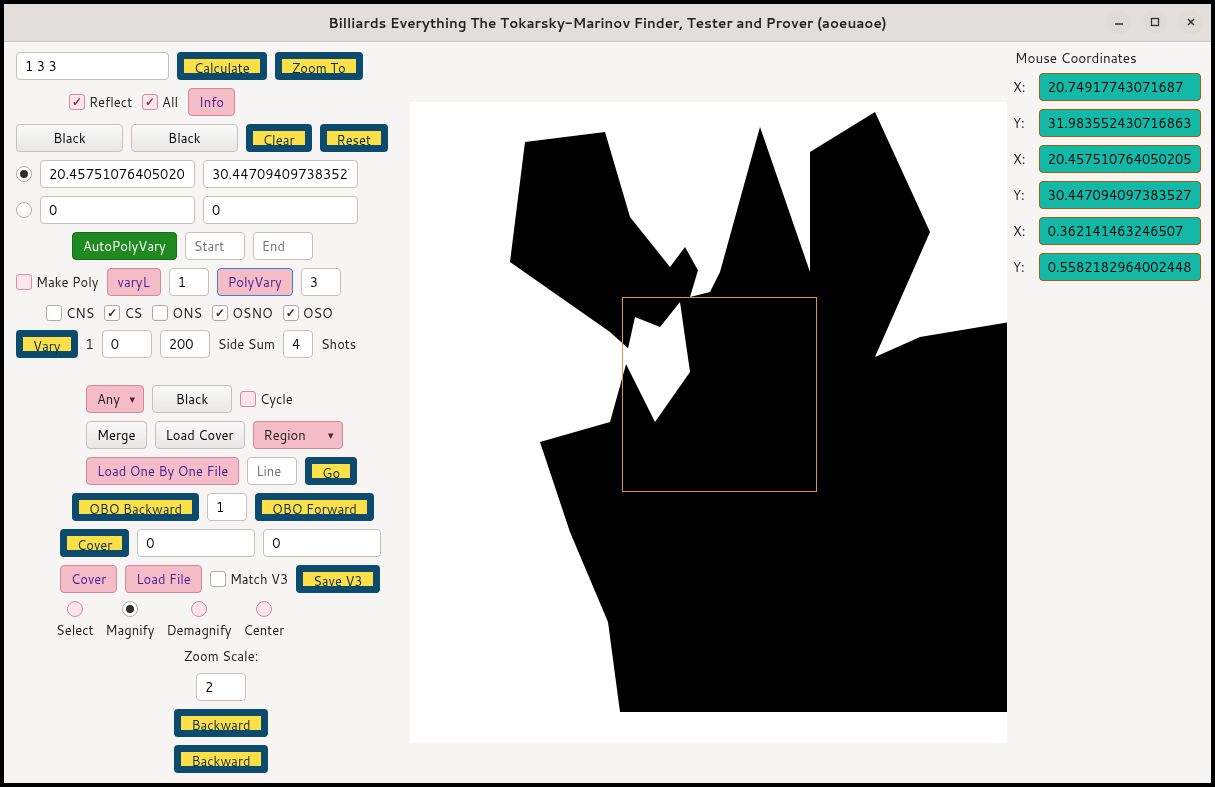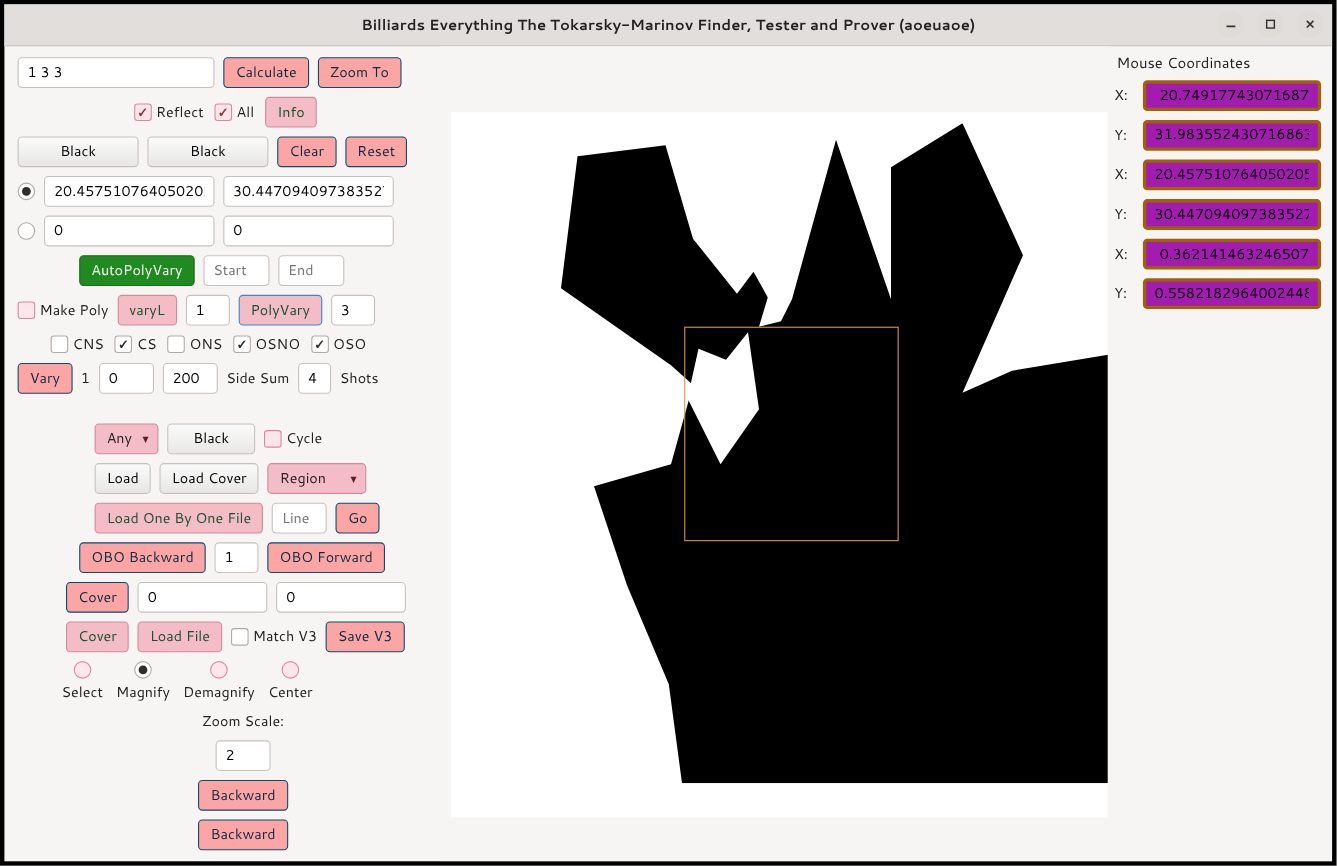--- a/index.html
+++ b/index.html
@@ -10,48 +10,48 @@
 .titlebar-controls { position: absolute; right: 8px; top: 6px; display: flex; gap: 12px; }
 .titlebar-btn { width: 24px; height: 24px; border-radius: 50%; background: #dfdcd8; display:flex; align-items:center; justify-content:center; font-size:13px; color:#333; cursor:pointer; }
 .content { display: flex; flex: 1; overflow: hidden; }
 .left-panel { width: 396px; padding: 10px 12px 10px 12px; display:flex; flex-direction: column; gap: 8px; }
 .canvas-area { flex:1; position: relative; background:#f6f5f4; }
 .canvas-inner { position:absolute; left:10px; top:60px; right:0; bottom:40px; background:#fff; overflow:hidden; }
 .right-panel { width: 204px; padding: 6px 10px 8px 6px; background:#f6f5f4; border-left:0; }
 .row { display:flex; align-items:center; gap:8px; }
 .row.right { justify-content:flex-end; }
 input[type=text] { height: 28px; border:1px solid #c6c1bc; border-radius:4px; padding: 0 8px; background:#fff; font-size:13px; }
-input[type=text].w175 { width:179px; }
+input[type=text].w175 { width:153px; }
 input[type=text].w155 { width:155px; }
 input[type=text].w60 { width:60px; }
 input[type=text].w50 { width:50px; }
 input[type=text].w40 { width:40px; }
 input[type=text].w30 { width:30px; }
 button { height:28px; border:1px solid #c6c1bc; border-radius:4px; padding:0 10px; background:linear-gradient(#fafafa,#ececeb); font-size:13px; cursor:pointer; }
 button.wide { width:110px; }
-.btn-blue { border:1px solid #0c4a6e; background:#fca5a5; color:#0b2b45; }
-.btn-pink { border:1px solid #d08a9a; background:#f4bcc6; color:#14532d; }
+.btn-blue { border:7px solid #0c4a6e; background:#fde047; color:#0b2b45; }
+.btn-pink { border:1px solid #d08a9a; background:#f4bcc6; color:#4c1d95; }
 .btn-pink.strong { border:1px solid #3a87c7; }
 .btn-green { border:1px solid #1a6b1a; background:#1f8a1f; color:#fff; }
 .btn-gray { background:linear-gradient(#fafafa,#e8e7e6); }
 .chk { display:inline-flex; align-items:center; gap:4px; }
 .chk .box { width:16px; height:16px; border:1px solid #b0aaa4; border-radius:3px; background:#fff; display:flex; align-items:center; justify-content:center; font-size:13px; line-height:1; }
 .chk.red .box { border-color:#d9899a; background:#fce6eb; }
 .chk .box.checked::after { content:"✓"; color:#2e2e2e; font-weight:bold; font-size:12px; }
 .chk.red .box.checked::after { color:#9a2f40; }
 .chk label { font-size:13px; }
 .radio { display:inline-flex; align-items:center; gap:4px;flex-direction:column; }
 .radio .dot { width:16px; height:16px; border:1px solid #b0aaa4; border-radius:50%; background:#fff; display:flex; align-items:center; justify-content:center; }
 .radio.pink .dot { border-color:#d9899a; background:#fce6eb; }
 .radio .dot.on::after { content:""; width:8px; height:8px; border-radius:50%; background:#2e2e2e; }
 .sel { height:28px; border:1px solid #d08a9a; border-radius:4px; background:#f4bcc6; padding:0 24px 0 10px; position:relative; display:inline-flex; align-items:center; }
 .sel::after { content:"▾"; position:absolute; right:8px; font-size:11px; color:#5a1f2a; }
 .spacer { height:40px; }
 .side-label { width:20px; display:inline-block; font-size:13px; }
-.side-input { width:165px; height:28px; border:3px solid #a16207; border-radius:4px; padding:0 8px; background:#a21caf; font-size:13px;text-align:right; }
+.side-input { width:165px; height:28px; border:1px solid #a16207; border-radius:4px; padding:0 8px; background:#14b8a6; font-size:13px; }
 .coord-title { font-size:13.5px; margin-bottom:6px; padding-left:2px; }
 .coord-row { display:flex; align-items:center; gap:6px; margin-bottom:8px; }
 .highlight-rect { position:absolute; border:1px solid #d6954b; }
 svg.shape { position:absolute; }
 </style>
 </head>
 <body>
 
 <div class="window">
   <div class="titlebar">
@@ -79,21 +79,21 @@
   <div class="content">
 
     <div class="left-panel">
 
       <div class="row">
         <input type="text" class="w175" value="1 3 3" style="">
         <button class="btn-blue">Calculate</button>
         <button class="btn-blue">Zoom To</button>
       </div>
 
-      <div class="row right" style="padding-right:100px; gap:10px;">
+      <div class="row right" style="padding-right:100px; gap:10px;justify-content:center;">
         <span class="chk red">
             <span class="box checked"></span>
             <label>Reflect</label>
           </span>
         <span class="chk red">
             <span class="box checked"></span>
             <label>All</label>
           </span>
         <button class="btn-pink">Info</button>
       </div>
@@ -178,21 +178,21 @@
             <span>Any</span>
           </span>
         <button class="btn-gray" style="width:80px;">Black</button>
         <span class="chk red">
             <span class="box"></span>
             <label>Cycle</label>
           </span>
       </div>
 
       <div class="row" style="padding-left:70px;">
-        <button class="btn-gray">Load</button>
+        <button class="btn-gray">Merge</button>
         <button class="btn-gray">Load Cover</button>
         <span class="sel" style="width:90px;">
             <span>Region</span>
           </span>
       </div>
 
       <div class="row" style="padding-left:70px;">
         <button class="btn-pink">Load One By One File</button>
         <input type="text" class="w50" placeholder="Line" style="">
         <button class="btn-blue">Go</button>

